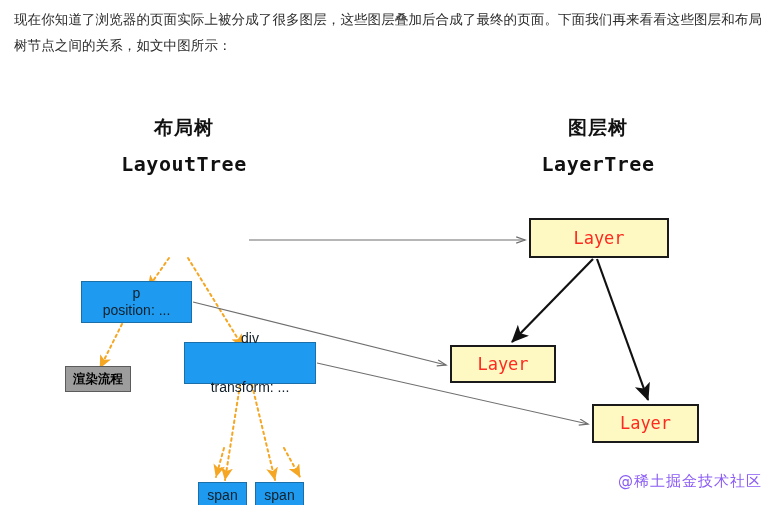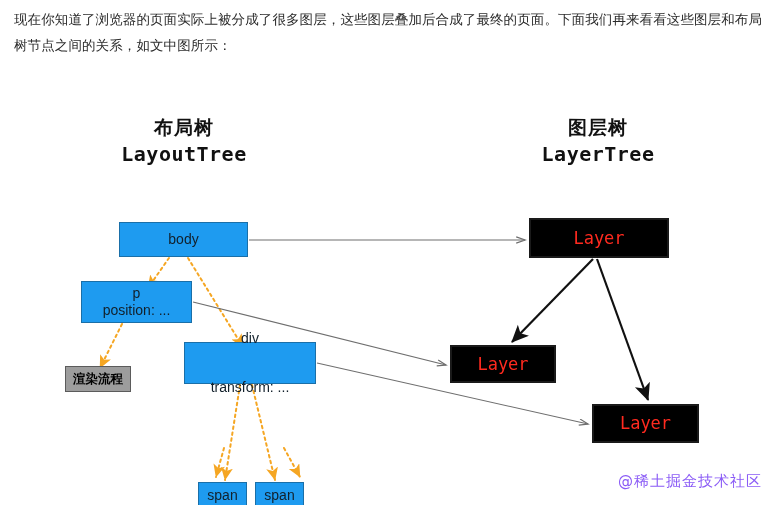--- a/index.html
+++ b/index.html
@@ -60,20 +60,21 @@
     line-height: 26px;
     letter-spacing: 1px;
   }
   .tree-title .en {
     display: block;
     font-size: 20px;
     font-weight: 700;
     line-height: 28px;
     letter-spacing: 0.5px;
     font-family: "DejaVu Sans Mono", monospace;
+    margin-top: 10px;
   }
   #title-layout { left: 104px; top: 38px; width: 160px; }
   #title-layer  { left: 513px; top: 38px; width: 170px; }
 
   
   .node {
     position: absolute;
     display: flex;
     flex-direction: column;
     align-items: center;
@@ -88,21 +89,21 @@
     font-size: 14px;
   }
   .node-gray {
     background: #9d9d9d;
     border: 1.4px solid #5b5b5b;
     color: #000000;
     font-size: 12.5px;
     font-weight: bold;
   }
   .node-layer {
-    background: #000000;
+    background: #fef9c3;
     border: 2px solid #1a1a1a;
     color: #ff2a1f;
     font-size: 17px;
     font-family: "DejaVu Sans Mono", monospace;
   }
   .node .l1, .node .l2 { display: block; }
 
   
   #node-body   { left: 119px; top: 146px; width: 129px; height: 35px; }
   #node-p      { left: 81px;  top: 205px; width: 111px; height: 42px; }
@@ -185,23 +186,20 @@
 
     <div class="tree-title" id="title-layout">
       <span class="cn">布局树</span>
       <span class="en">LayoutTree</span>
     </div>
     <div class="tree-title" id="title-layer">
       <span class="cn">图层树</span>
       <span class="en">LayerTree</span>
     </div>
 
-    <div class="node node-blue" id="node-body">
-      <span class="l1">body</span>
-    </div>
 
     <div class="node node-blue" id="node-p">
       <span class="l1">p</span>
       <span class="l2">position: ...</span>
     </div>
 
     <div class="node node-blue" id="node-div">
       <span class="l1">div</span>
       <span class="l2">transform: ...</span>
     </div>

